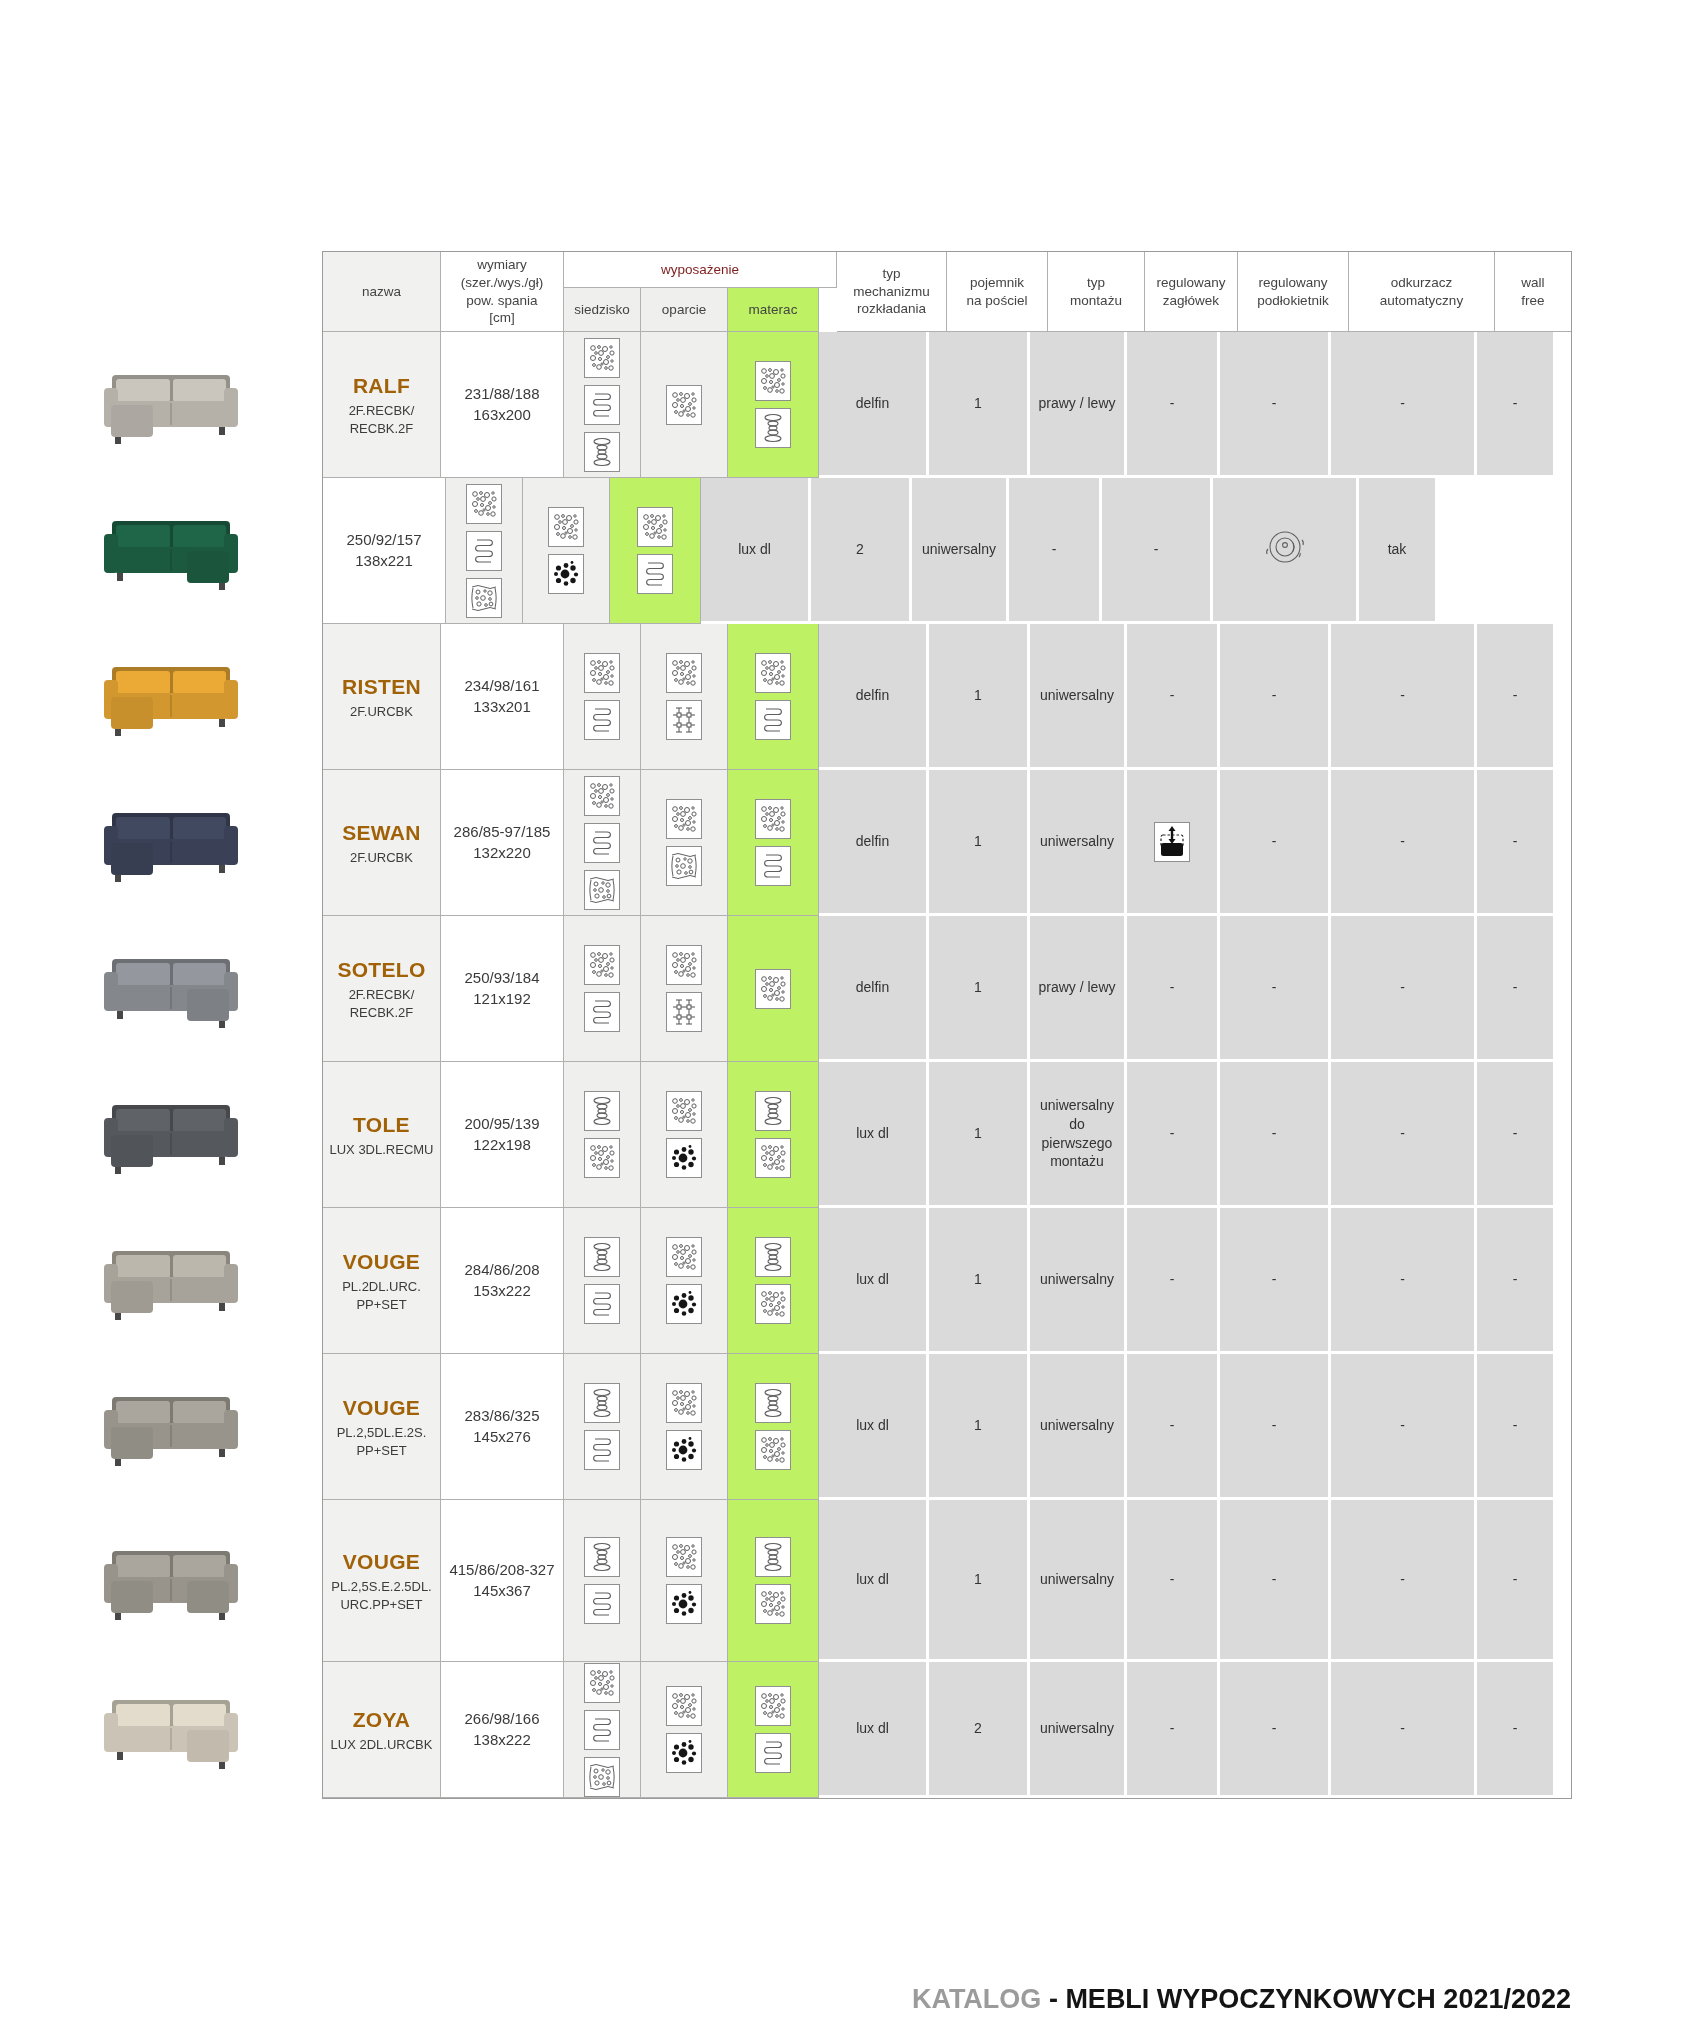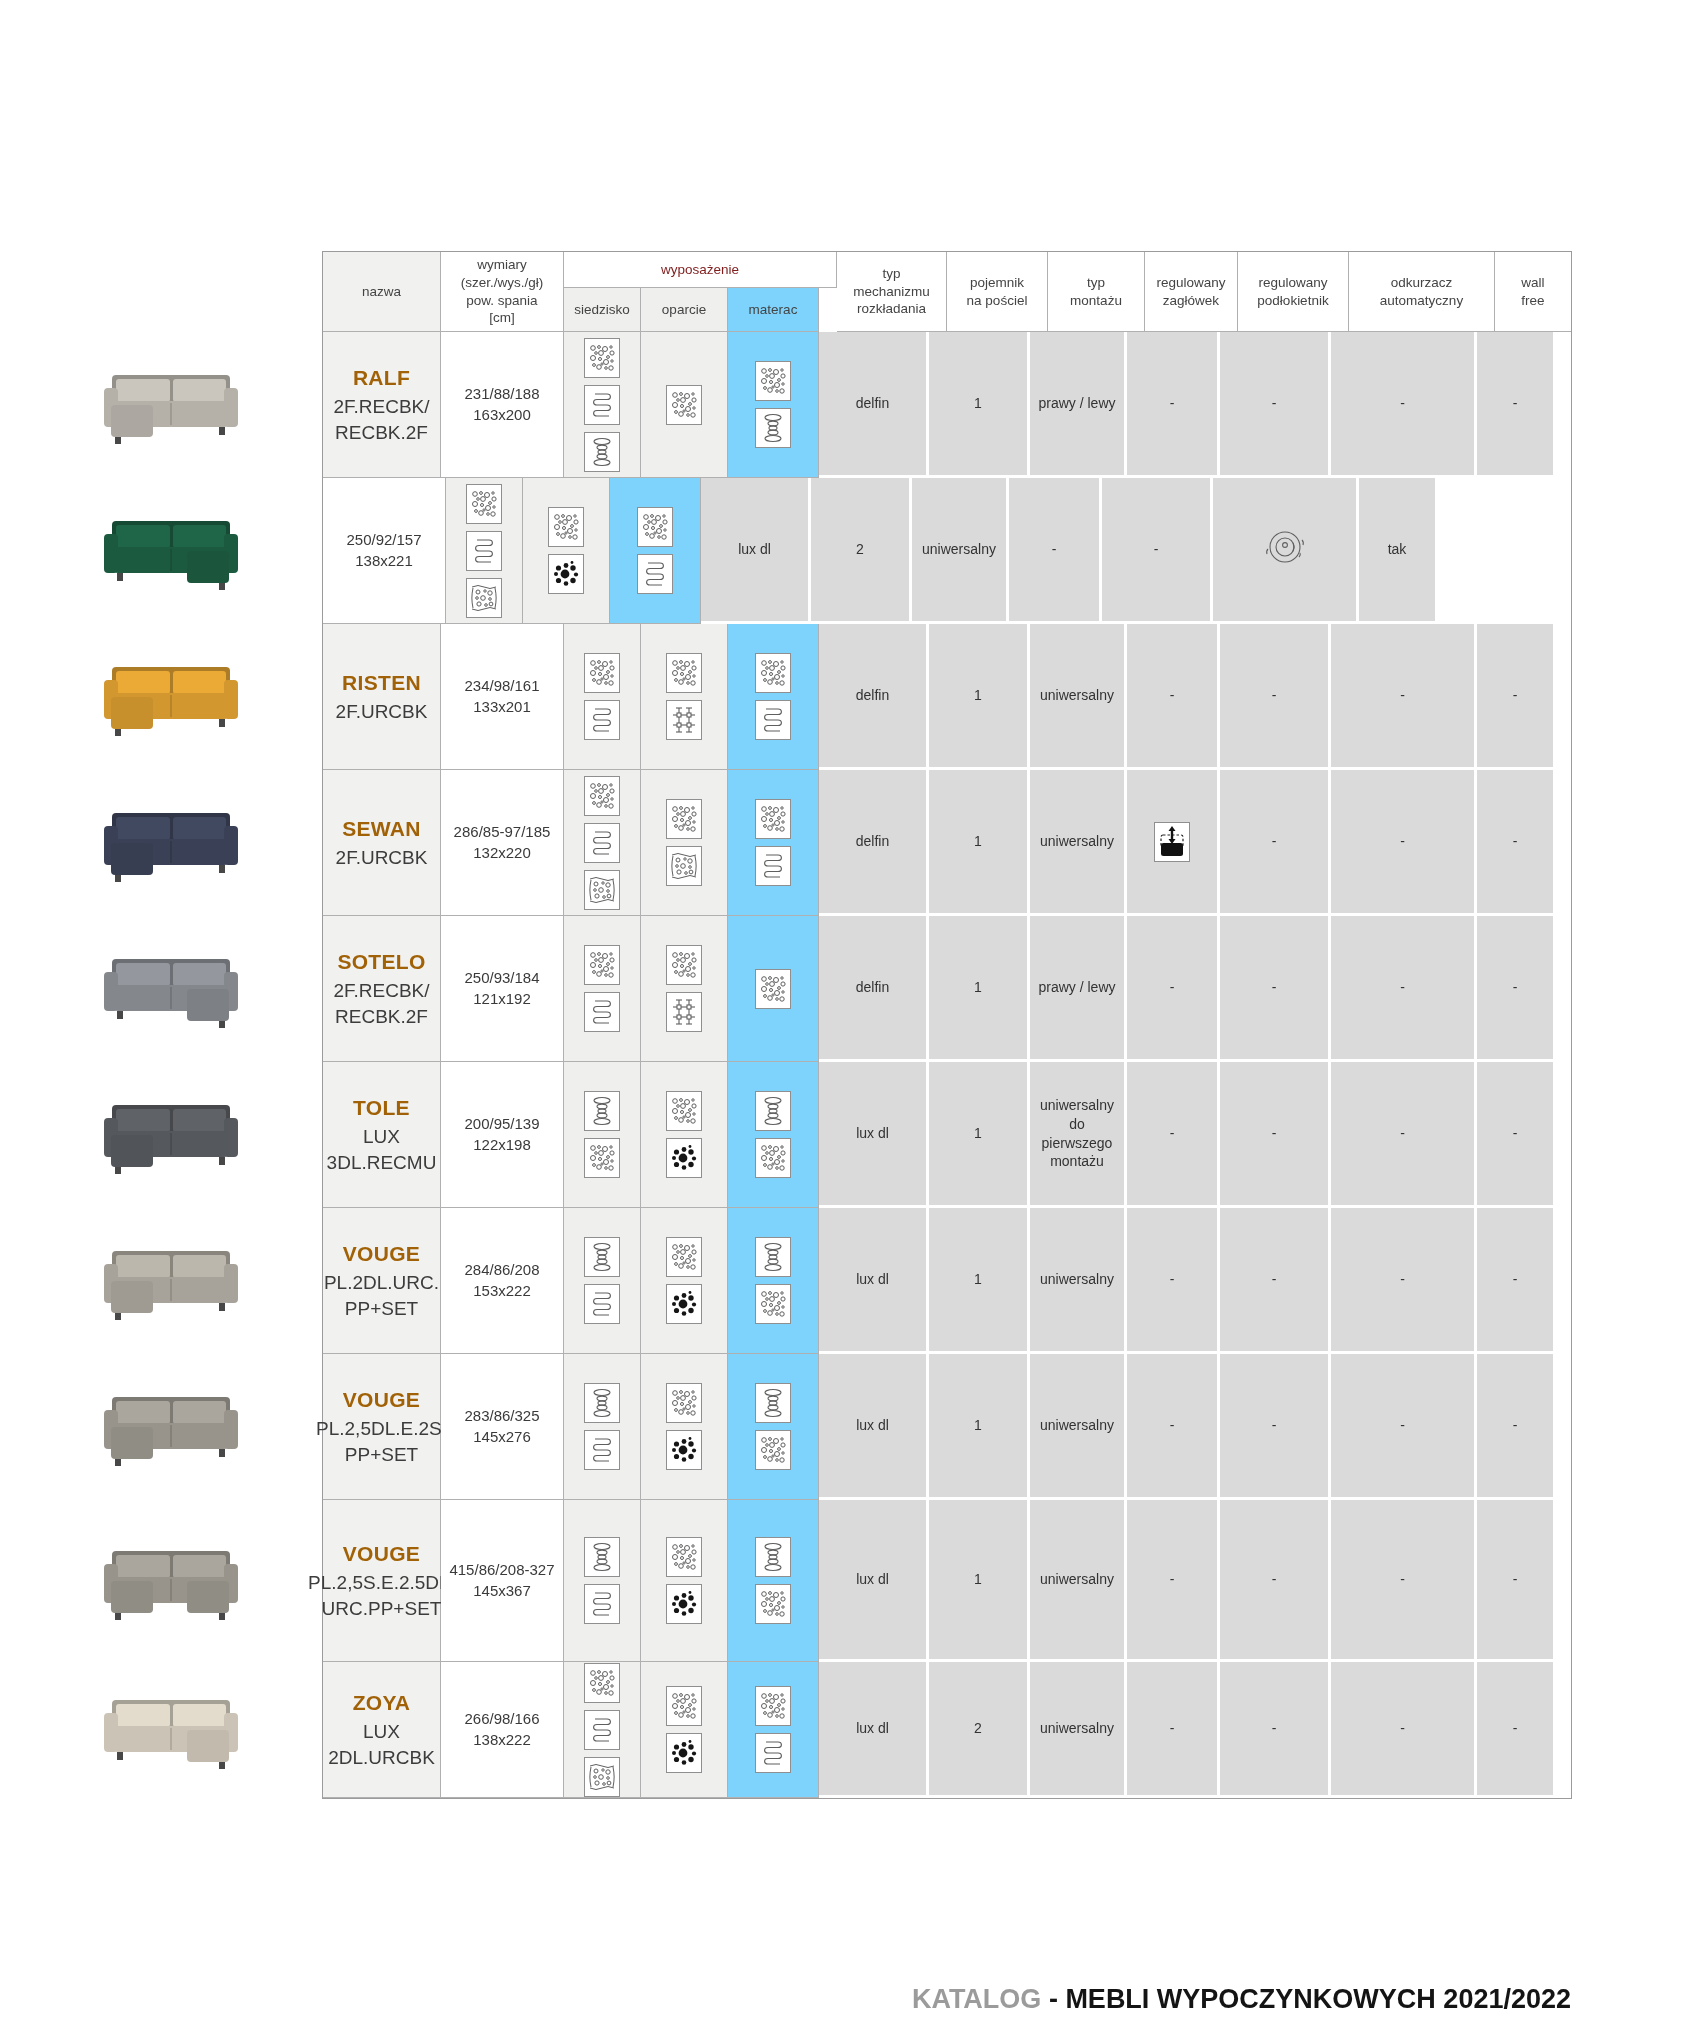--- a/index.html
+++ b/index.html
@@ -19,26 +19,26 @@
   .row{position:relative;display:flex;}
   .cell{box-sizing:border-box;display:flex;flex-direction:column;align-items:center;justify-content:center;
         text-align:center;font-size:14px;line-height:1.35;color:#333;
         border-right:1px solid #b0b0b0;border-bottom:1px solid #b0b0b0;}
   .cell.gray{background:#dadada;border-right:3px solid #fff;border-bottom:3px solid #fff;}
   .cell.gray.last{border-right:none;}
   .c0{width:118px;background:#f1f1f0;text-align:center;}
   .c1{width:123px;background:#fff;}
   .c2{width:77px;background:#efefee;}
   .c3{width:87px;background:#efefee;}
-  .c4{width:91px;background:#7dd3fc;}
+  .c4{width:91px;background:#bef264;}
   .c5{width:110px;} .c6{width:101px;} .c7{width:97px;} .c8{width:93px;}
   .c9{width:111px;} .c10{width:146px;} .c11{width:76px;}
   .pre{white-space:pre-line;}
   .mname{font-size:21px;font-weight:bold;color:#a16207;letter-spacing:.3px;}
-  .mvariant{font-size:19px;color:#3c3c3c;margin-top:2px;}
+  .mvariant{font-size:13px;color:#3c3c3c;margin-top:2px;}
   .dims{font-size:15px;color:#3a3a3a;}
   .iconstack{display:flex;flex-direction:column;align-items:center;gap:7px;}
   .iconbox{box-sizing:border-box;width:36px;height:40px;background:#fff;border:1px solid #8f8f8f;
            display:flex;align-items:center;justify-content:center;}
   
   .sofa-thumb{position:absolute;left:-228px;top:50%;transform:translateY(-50%);width:152px;height:88px;}
   
   .footer{position:absolute;top:1984px;right:112px;font-size:27px;font-weight:bold;white-space:nowrap;}
   .footer .f-gray{color:#9b9b9b;}
   .footer .f-dark{color:#141414;}

